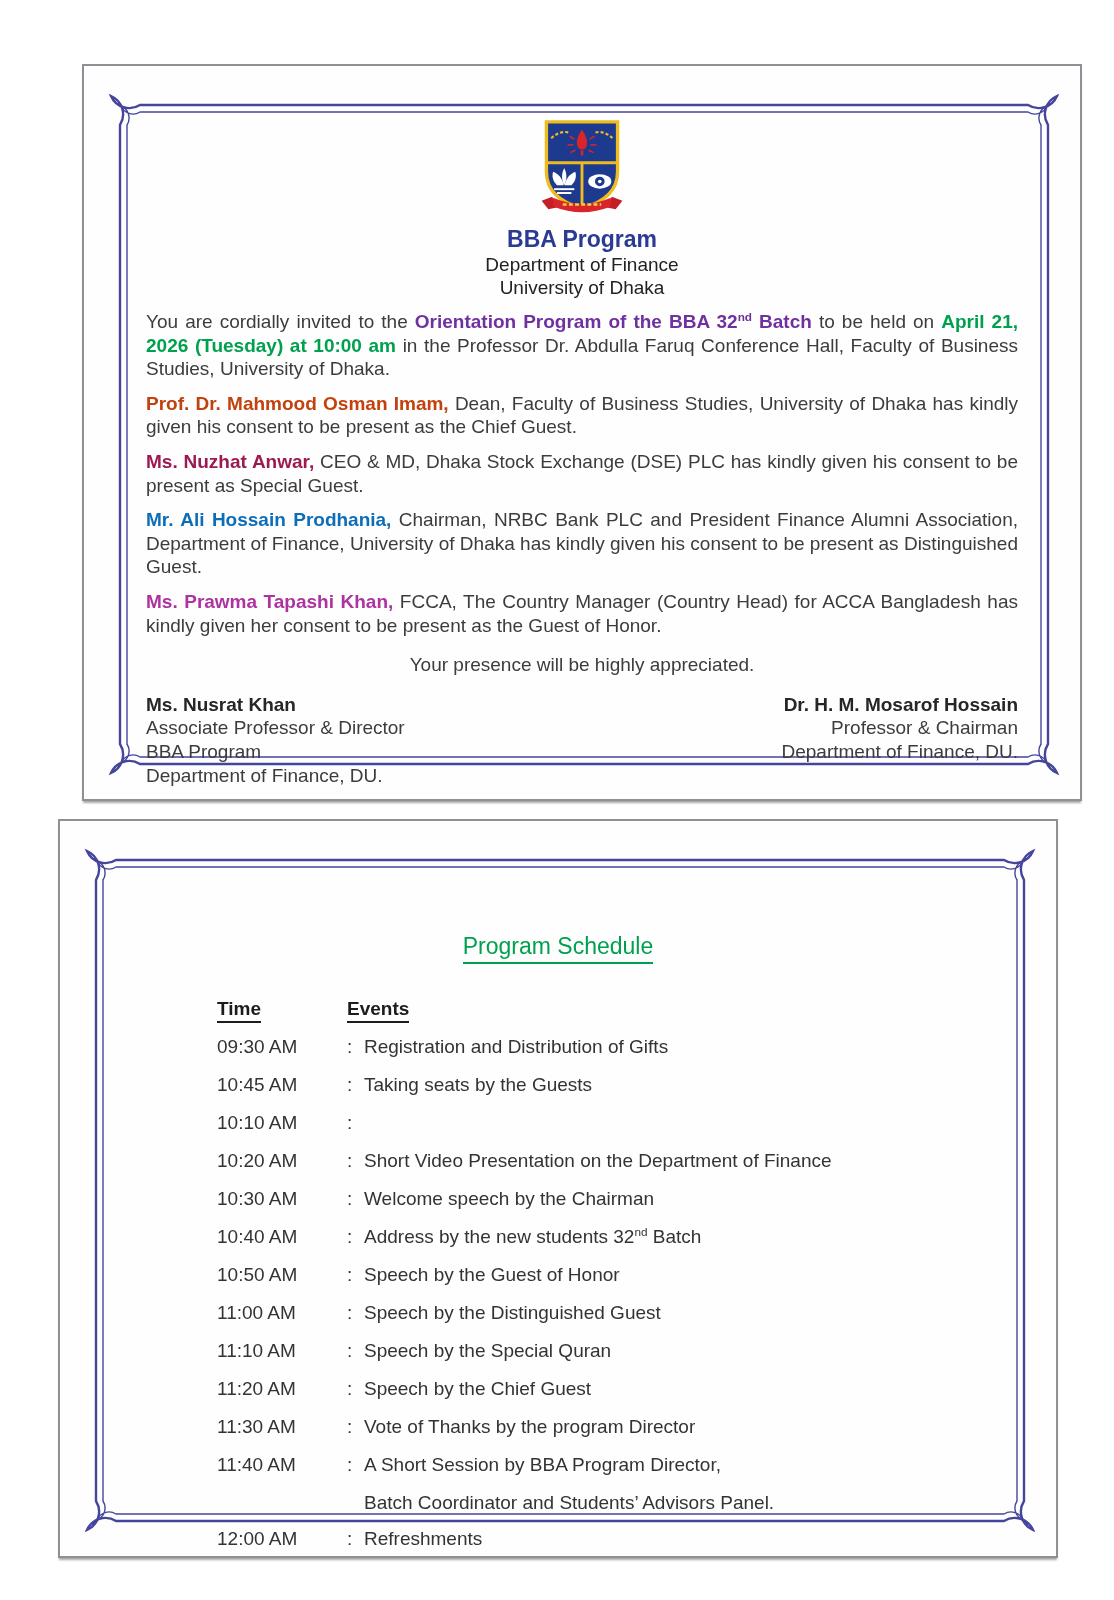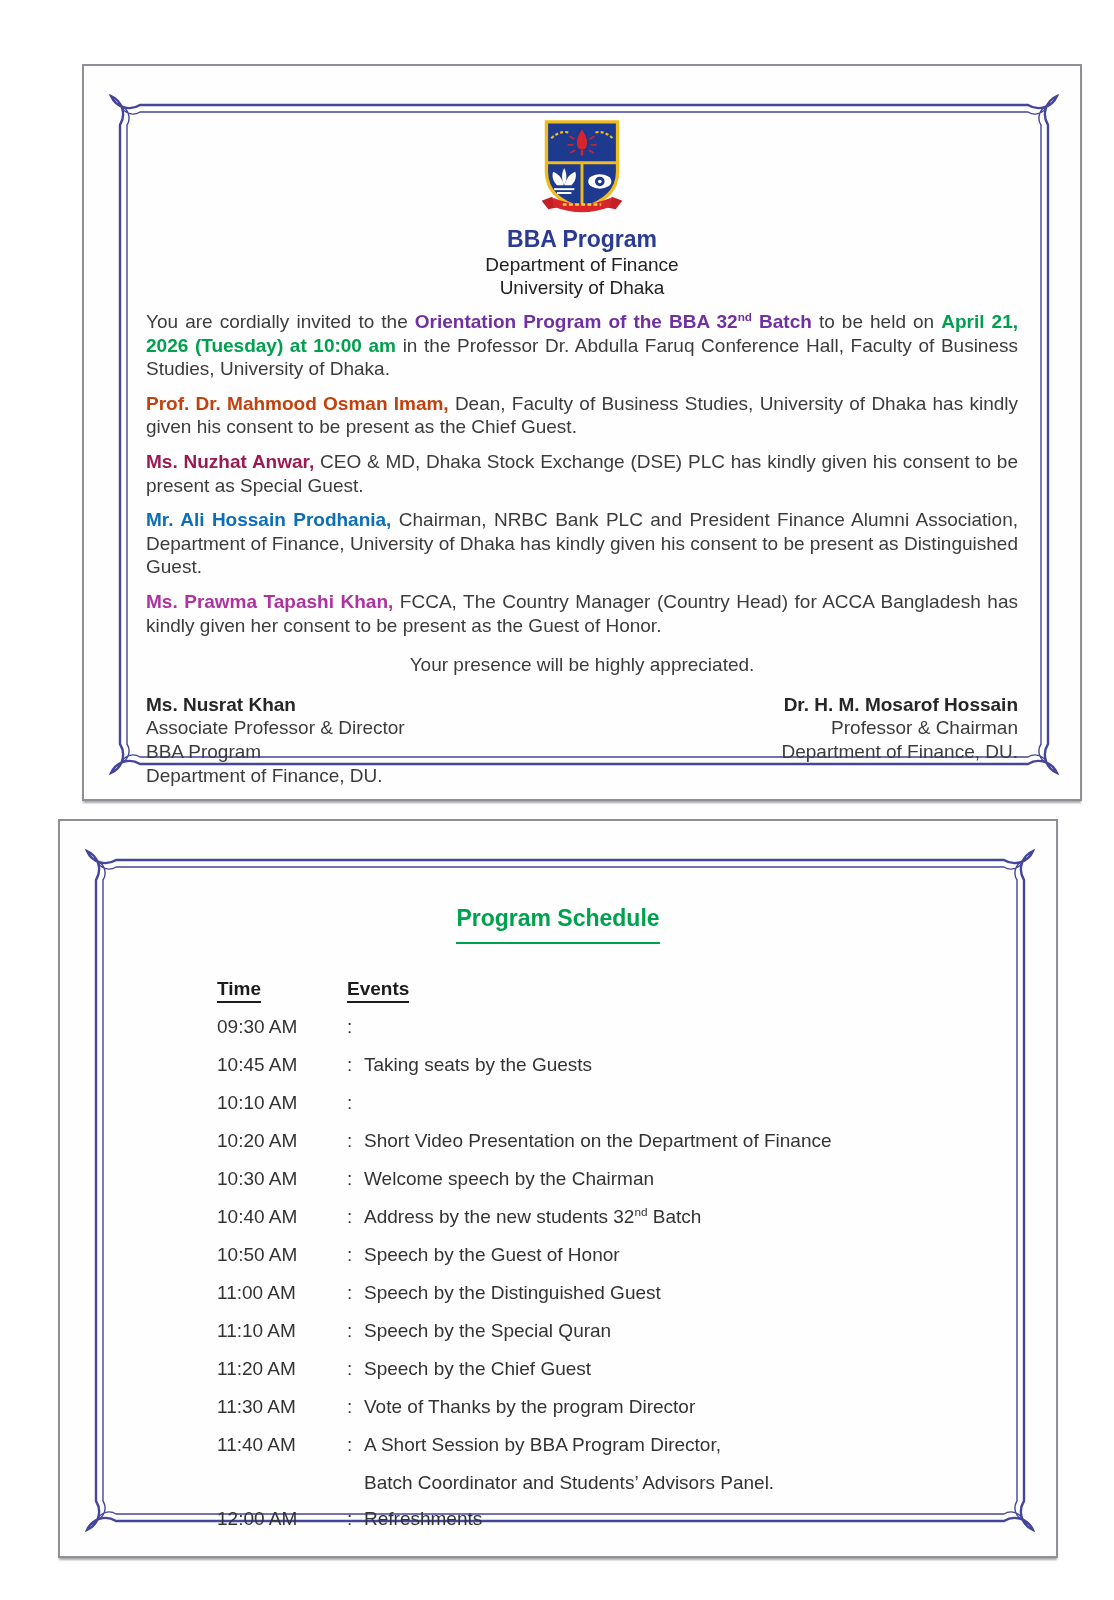--- a/index.html
+++ b/index.html
@@ -36,22 +36,22 @@
   .g3{color:#ae32a0;}
   .appreciate{text-align:center;margin:16px 0 0 0;}
   .sig-row{display:flex;justify-content:space-between;margin-top:16px;text-align:left;}
   .sig{font-size:19px;line-height:23.6px;color:#3c3c3c;}
   .sig.right{text-align:right;}
   .sig-name{font-weight:700;color:#262626;}
 
   .content2{position:absolute;left:0;top:0;width:100%;padding:84px 62px 0;box-sizing:border-box;}
   .sched-title-wrap{text-align:center;}
   .sched-title{
-    display:inline-block;font-size:23px;font-weight:700;color:#00a14e;
-    border-bottom:2.5px solid #00a14e;padding-bottom:10px;
+    display:inline-block;font-size:23px;font-weight:400;color:#00a14e;
+    border-bottom:2.5px solid #00a14e;padding-bottom:2px;margin-top:28px;
   }
   .table{margin:30px 0 0 95px;font-size:19px;color:#333;}
   .trow{display:flex;line-height:30px;margin-top:8px;}
   .t-time{width:130px;flex:0 0 130px;}
   .t-sep{width:17px;flex:0 0 17px;}
   .t-event{flex:1;}
   .thead{margin-bottom:3px;}
   .hd{font-weight:700;color:#1c1c1c;border-bottom:2px solid #1c1c1c;line-height:24px;display:inline-block;}
   .row-last{margin-top:6px;}
 </style>
@@ -145,20 +145,21 @@
 
     <div class="table">
       <div class="trow thead">
         <span class="t-time"><span class="hd">Time</span></span>
         <span><span class="hd">Events</span></span>
       </div>
 
       <div class="trow">
           <span class="t-time">09:30 AM</span>
           <span class="t-sep">:</span>
+          <span class="t-event">Registration and Distribution of Gifts</span>
         </div>
       <div class="trow">
           <span class="t-time">10:45 AM</span>
           <span class="t-sep">:</span>
           <span class="t-event">Taking seats by the Guests</span>
         </div>
       <div class="trow">
           <span class="t-time">10:10 AM</span>
           <span class="t-sep">:</span>
         </div>

